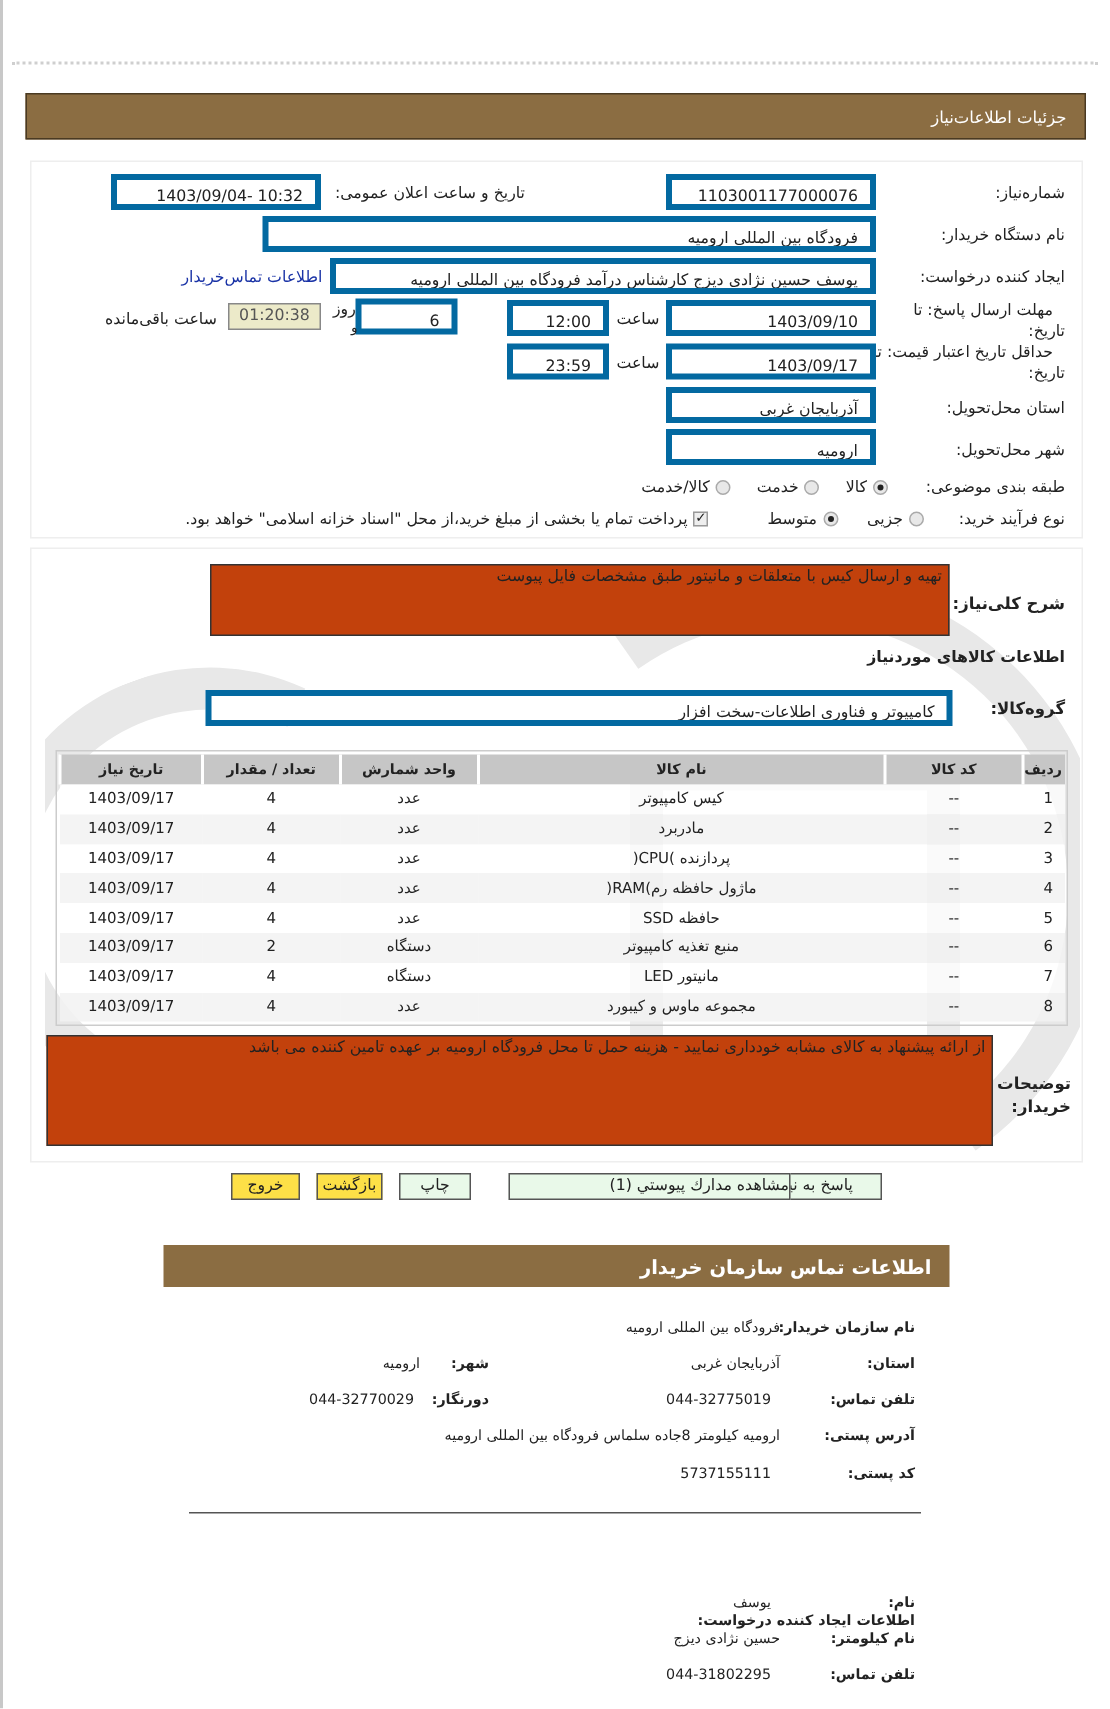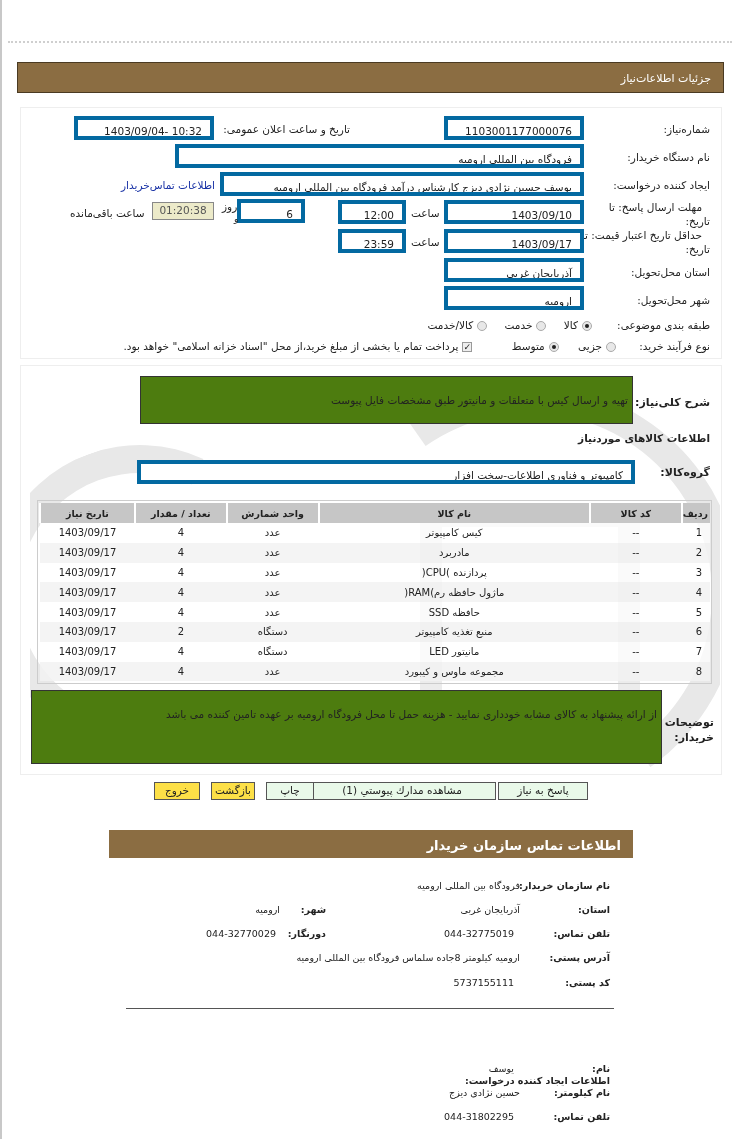--- a/index.html
+++ b/index.html
@@ -20,21 +20,21 @@
   .radio { display: inline-block; width: 10px; height: 10px; border-radius: 50%; border: 1px solid #aaa; background: #e8e8e8; vertical-align: middle; position: relative; }
   .radio.on::after { content: ""; position: absolute; left: 2px; top: 2px; width: 4px; height: 4px; border-radius: 50%; background: #222; }
   .chk { display: inline-block; width: 10px; height: 10px; border: 1px solid #999; background: #eee; font-size: 9px; line-height: 9px; text-align: center; vertical-align: middle; color: #222; }
   .optrow { position: absolute; direction: rtl; white-space: nowrap; font-size: 10.5px; }
   .optrow .opt { display: inline-block; margin-left: 14px; }
   .optrow .opt .radio, .optrow .opt .chk { margin-left: 4px; }
 
   .panel2 { position: absolute; left: 20px; top: 365px; width: 702px; height: 410px; border: 1px solid #eee; }
   .watermark { position: absolute; left: 30px; top: 365px; width: 690px; height: 420px; overflow: hidden; pointer-events: none; }
   .wm-arc { position: absolute; border: 28px solid #e6e6e6; border-radius: 50%; }
-  .textarea { position: absolute; border: 1px solid #333; background: #4d7c0f; direction: rtl; text-align: right; padding: 17px 4px; font-size: 10.5px; line-height: 13px; overflow: hidden; }
+  .textarea { position: absolute; border: 1px solid #333; background: #c2410c; direction: rtl; text-align: right; padding: 1px 4px; font-size: 10.5px; line-height: 13px; overflow: hidden; }
   .bold { font-weight: bold; }
 
   table.items { position: absolute; left: 39px; top: 503px; width: 671px; border-collapse: collapse; direction: rtl; font-size: 10px; }
   table.items th { background: #c6c6c6; color: #222; font-weight: bold; height: 20px; border-left: 2px solid #fff; font-size: 9.5px; }
   table.items td { height: 19.8px; text-align: center; border-left: 2px solid transparent; }
   table.items tr:nth-child(even) td { background: rgba(242,242,242,0.85); }
   table.items tr:nth-child(odd) td { background: rgba(255,255,255,0.75); }
   table.items td.c-idx { text-align: right; padding-right: 8px; }
   .tbl-frame { position: absolute; left: 37px; top: 500px; width: 675px; height: 184px; border: 1px solid #ccc; }
 
@@ -199,21 +199,21 @@
         <td>1403/09/17</td>
       </tr>
   </tbody>
 </table>
 
 <div class="textarea" style="left:31px; top:690px; width:631px; height:74px;">از ارائه پیشنهاد به کالای مشابه خودداری نمایید - هزینه حمل تا محل فرودگاه ارومیه بر عهده تامین کننده می باشد</div>
 <div class="lbl bold" style="right:26px; top:716px; font-size:11px;">توضیحات</div>
 <div class="lbl bold" style="right:26px; top:731px; font-size:11px;">خریدار:</div>
 
 <div class="btn green" style="left:498px; top:782px; width:90px;">پاسخ به نیاز</div>
-<div class="btn green" style="left:308px; top:782px; width:188px;">مشاهده مدارك پیوستي (1)</div>
+<div class="btn green" style="left:339px; top:782px; width:188px;text-align:right;">مشاهده مدارك پیوستي (1)</div>
 <div class="btn green" style="left:266px; top:782px; width:48px;">چاپ</div>
 <div class="btn red" style="left:211px; top:782px; width:44px;">بازگشت</div>
 <div class="btn red" style="left:154px; top:782px; width:46px;">خروج</div>
 
 <div class="hdr2">
   <span>اطلاعات تماس  سازمان  خریدار</span>
 </div>
 
 <div class="clbl" style="right:130px; top:880px;">نام سازمان خریدار:</div>
 <div class="cval" style="right:220px; top:880px;">فرودگاه بین المللی ارومیه</div>

